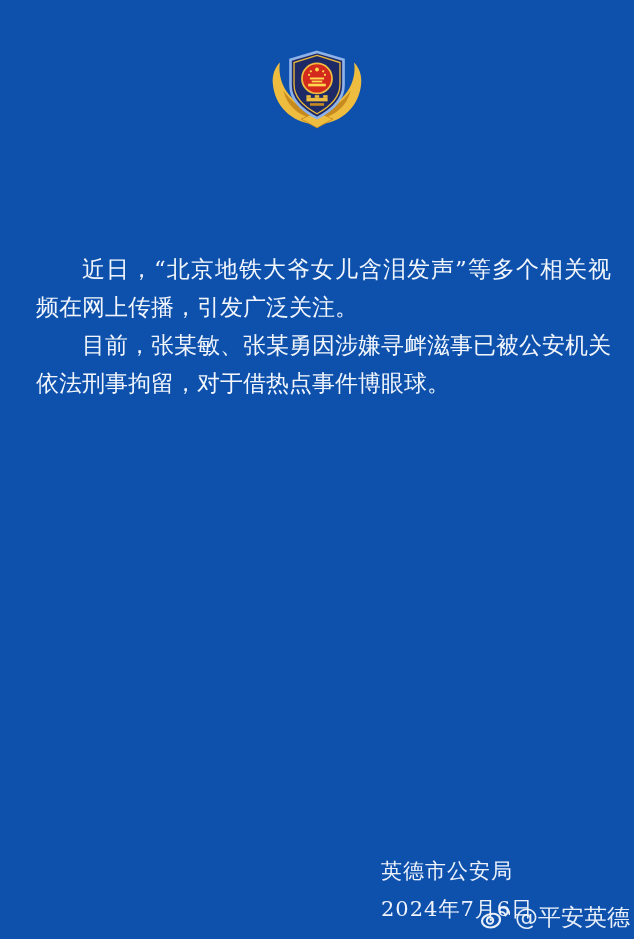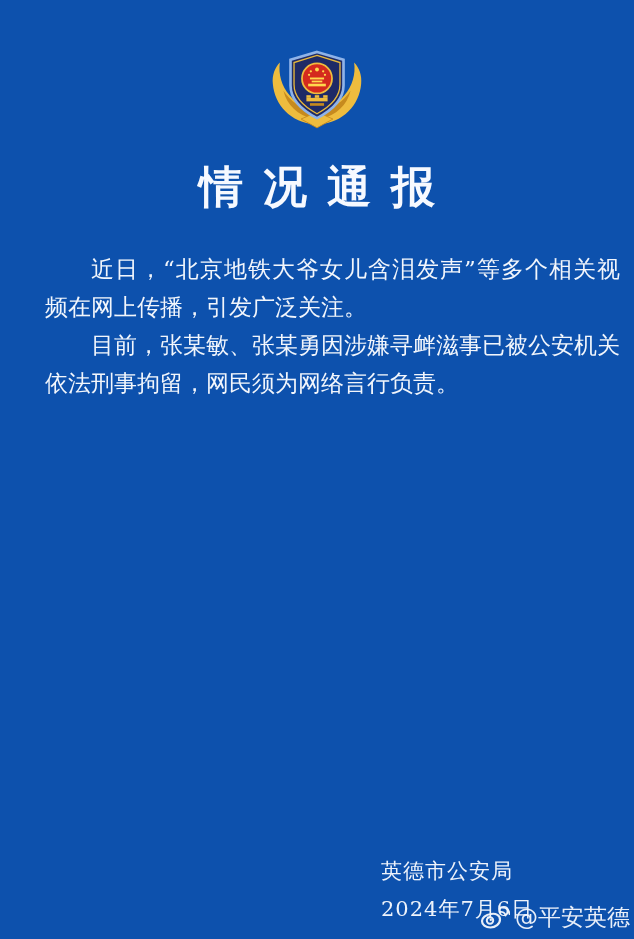--- a/index.html
+++ b/index.html
@@ -30,21 +30,21 @@
     font-size: 44px;
     font-weight: bold;
     letter-spacing: 20px;
     text-indent: 20px;
     color: #f6f9ff;
     font-family: "DejaVu Serif", "Liberation Serif", serif;
   }
   .content {
     position: absolute;
     top: 250px;
-    left: 45px;
+    left: 36px;
     width: 575px;
     font-size: 23px;
     line-height: 38px;
     text-align: justify;
   }
   .content p {
     margin: 0;
     padding: 0;
     text-indent: 2em;
   }
@@ -104,25 +104,24 @@
       <rect x="50" y="44" width="20" height="3" fill="#ffd84d"></rect>
 
       <rect x="48" y="60" width="24" height="4" fill="#eebc3e"></rect>
       <rect x="48" y="57" width="5" height="3" fill="#eebc3e"></rect>
       <rect x="57.5" y="57" width="5" height="3" fill="#eebc3e"></rect>
       <rect x="67" y="57" width="5" height="3" fill="#eebc3e"></rect>
       <rect x="52" y="66" width="16" height="3" fill="#c68a1e"></rect>
     </svg>
   </div>
 
-  <div class="title">情况通报</div>
 
   <div class="content">
     <p>近日，“北京地铁大爷女儿含泪发声”等多个相关视频在网上传播，引发广泛关注。</p>
-    <p>目前，张某敏、张某勇因涉嫌寻衅滋事已被公安机关依法刑事拘留，网民须为网络言行负责。</p>
+    <p>目前，张某敏、张某勇因涉嫌寻衅滋事已被公安机关依法刑事拘留，对于借热点事件博眼球。</p>
   </div>
 
   <div class="signature">
     <div>英德市公安局</div>
     <div>2024年7月6日</div>
   </div>
 
   <div class="watermark">
     <svg viewBox="0 0 30 24" xmlns="http://www.w3.org/2000/svg">
 

